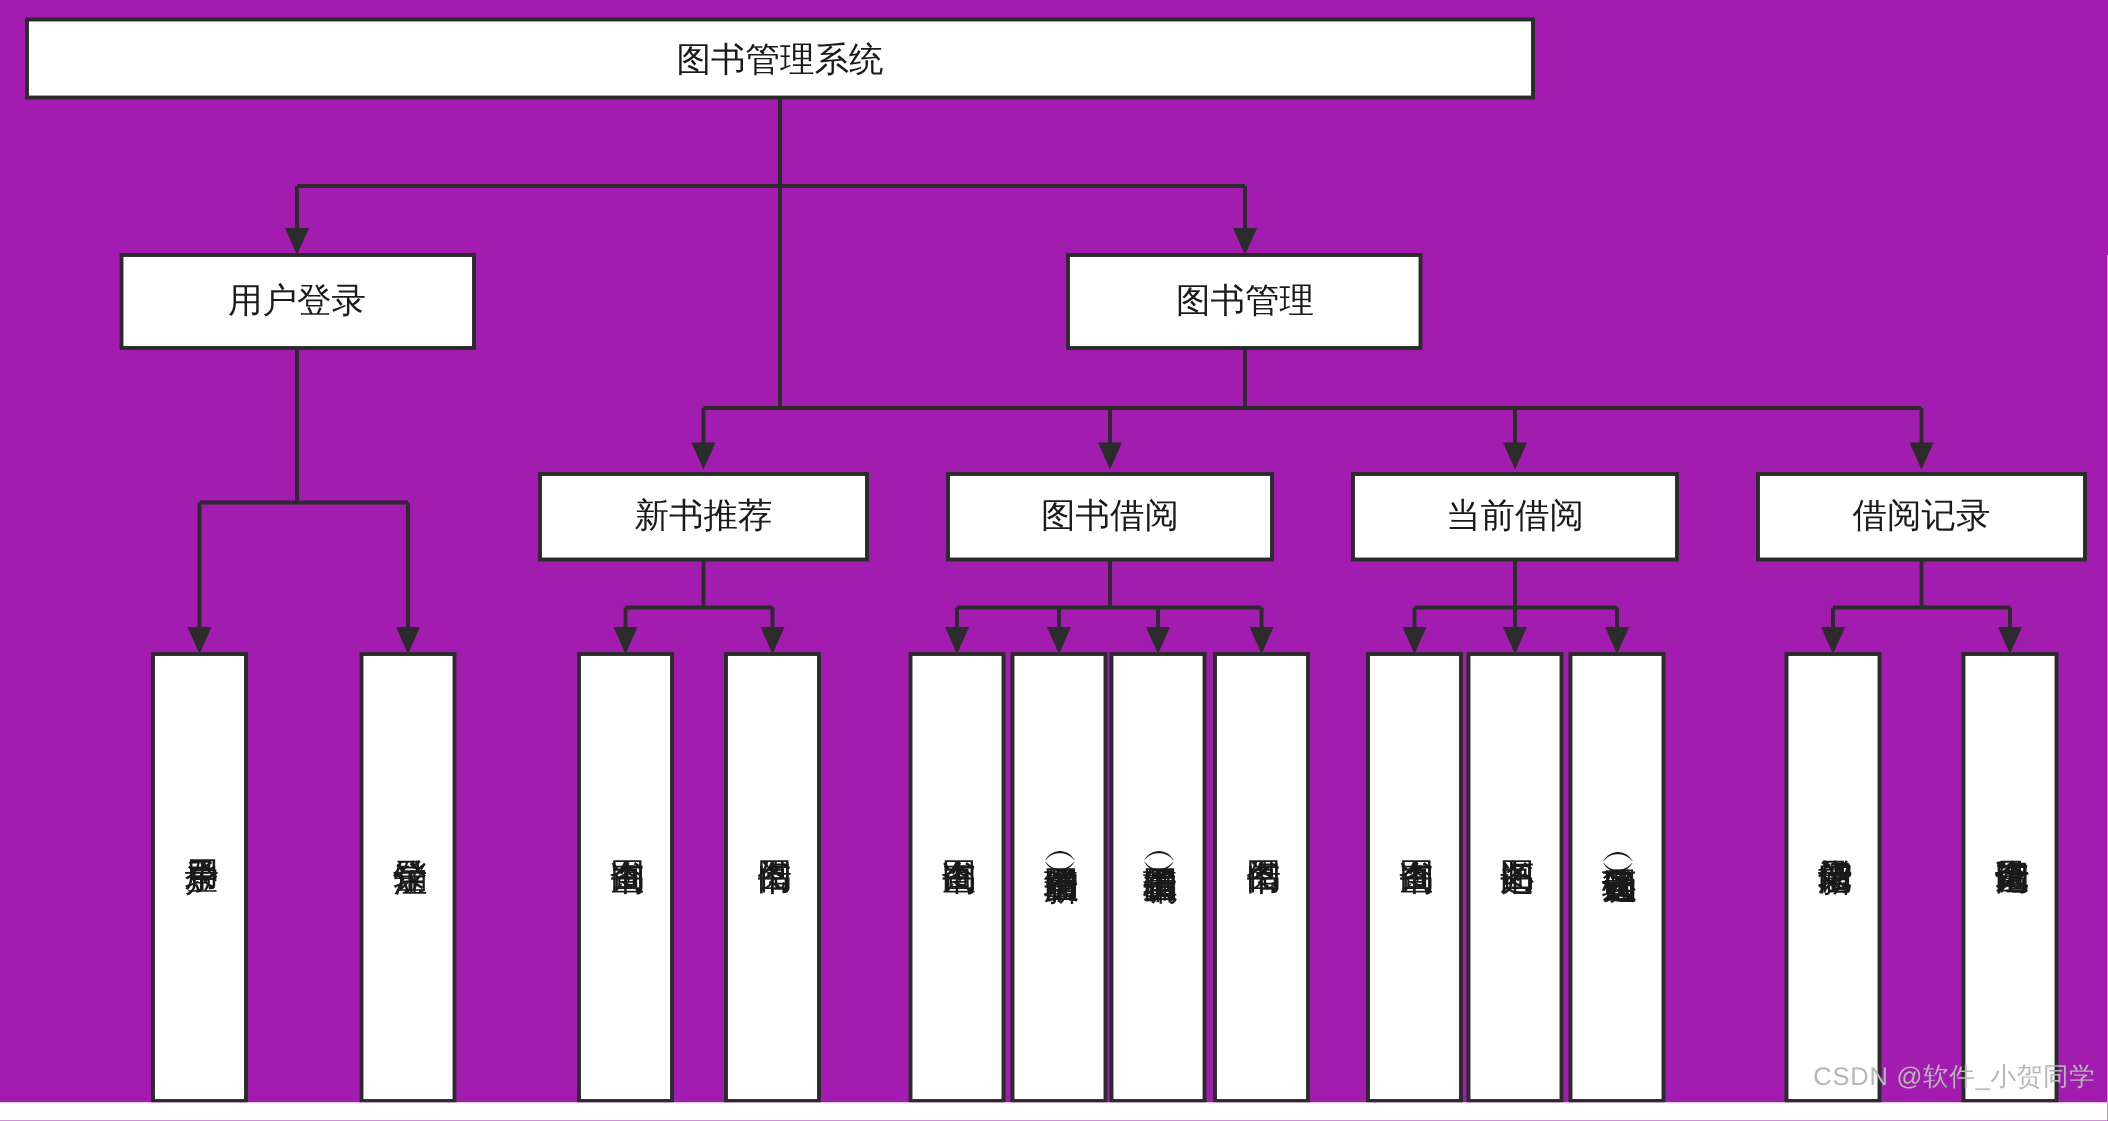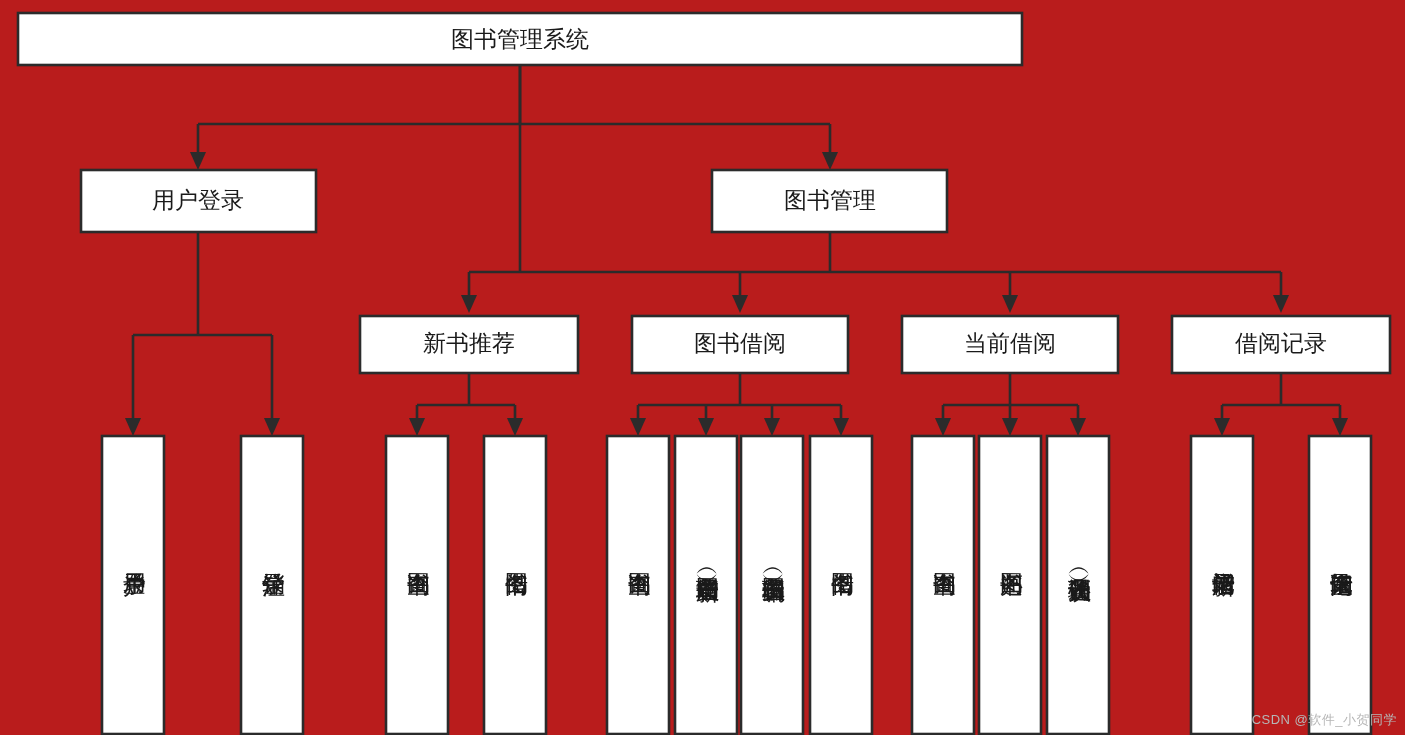--- a/index.html
+++ b/index.html
@@ -7,21 +7,21 @@
     padding: 0;
     background: #ffffff;
   }
   body {
     font-family: "Liberation Sans", "DejaVu Sans", sans-serif;
   }
   #diagram-root {
     position: relative;
     width: 1405px;
     height: 735px;
-    background: #b91c1c;
+    background: #a21caf;
     overflow: hidden;
   }
   svg#flowchart {
     position: absolute;
     top: 0;
     left: 0;
     width: 1405px;
     height: 747px;
     display: block;
   }
@@ -51,21 +51,21 @@
   }
   .arrow-head {
     fill: #2b2b2b;
     stroke: none;
   }
   .watermark {
     position: absolute;
     right: 8px;
     bottom: 6px;
     font-family: "Liberation Sans", "DejaVu Sans", sans-serif;
-    font-size: 13px;
+    font-size: 17px;
     color: #b6b6b6;
     letter-spacing: 0.5px;
     white-space: nowrap;
     pointer-events: none;
   }
 </style>
 </head>
 <body>
 
 <div id="diagram-root">

